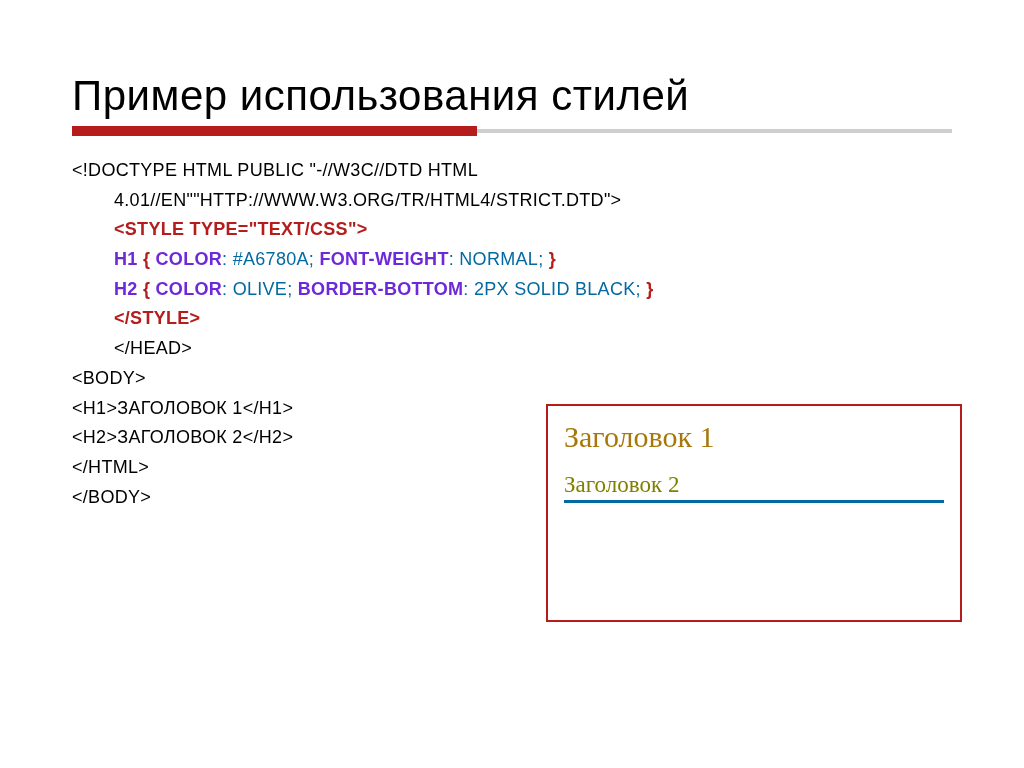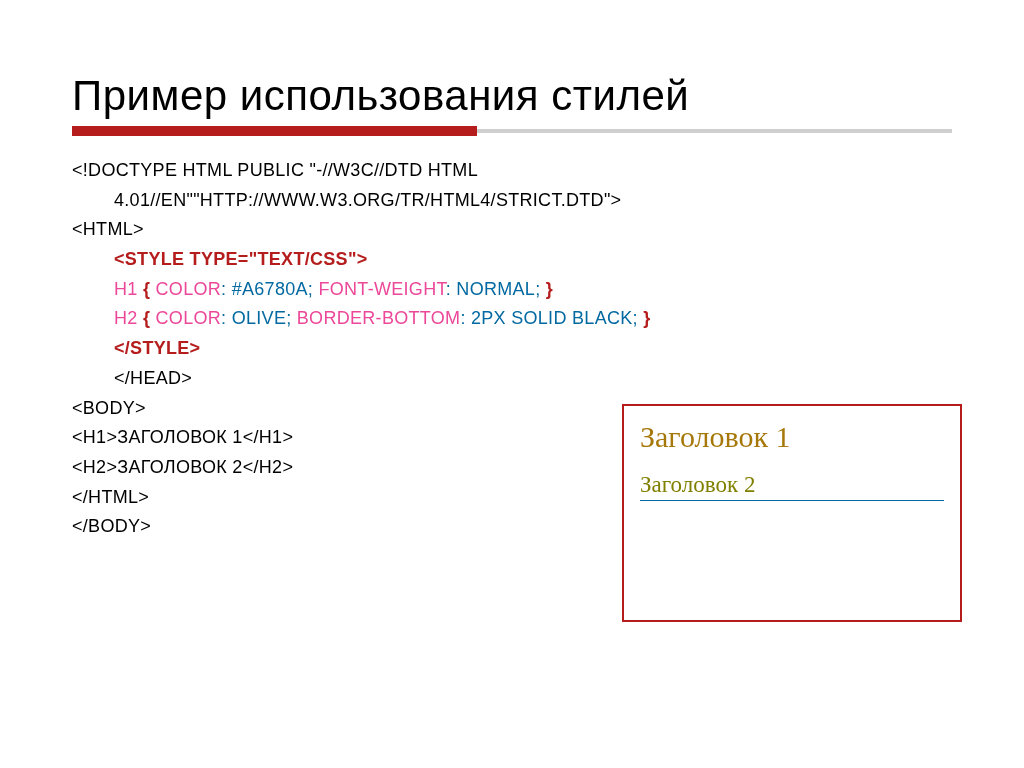--- a/index.html
+++ b/index.html
@@ -45,61 +45,60 @@
     line-height: 1.65;
     color: #000;
     letter-spacing: 0.3px;
     text-transform: uppercase;
     font-variant: small-caps;
   }
   .code-line { white-space: pre; }
   .ind1 { padding-left: 42px; }
   .ind2 { padding-left: 42px; }
   .red-b { color: #b51d1d; font-weight: 700; }
-  .blue-b { color: #ec4899; font-weight: 400; }
+  .blue-b { color: #6d28d9; font-weight: 700; }
   .normal { color: #0369a1; font-weight: 400; }
   .preview {
     position: absolute;
     right: 62px;
     top: 404px;
-    width: 340px;
+    width: 416px;
     height: 218px;
     border: 2px solid #b51d1d;
     background: #fff;
     padding: 14px 16px;
     font-family: "Times New Roman", serif;
   }
   .preview-h1 {
     color: #a6780a;
     font-weight: 400;
     font-size: 30px;
     margin-bottom: 18px;
   }
   .preview-h2 {
     color: #808000;
     font-weight: 400;
     font-size: 23px;
-    border-bottom: 1px solid #0369a1;
+    border-bottom: 3px solid #0369a1;
     padding-bottom: 2px;
   }
 </style>
 </head>
 <body>
 
 <div class="slide">
   <div class="title">Пример использования стилей</div>
   <div class="rule-wrap">
     <div class="rule-red"></div>
     <div class="rule-gray"></div>
   </div>
 
   <div class="code-block">
     <div class="code-line">&lt;!DOCTYPE HTML PUBLIC "-//W3C//DTD HTML</div>
     <div class="code-line ind1">4.01//EN""http://www.w3.org/TR/html4/strict.dtd"&gt;</div>
-    <div class="code-line">&lt;HTML&gt;</div>
     <div class="code-line ind2 red-b">&lt;STYLE TYPE="TEXT/CSS"&gt;</div>
 
     <div class="code-line ind2"><span class="blue-b">H1</span><span class="red-b"> { </span><span class="blue-b">COLOR</span><span class="normal">: #A6780A; </span><span class="blue-b">FONT-WEIGHT</span><span class="normal">: normal; </span><span class="red-b">}</span></div>
 
     <div class="code-line ind2"><span class="blue-b">H2</span><span class="red-b"> { </span><span class="blue-b">COLOR</span><span class="normal">: olive; </span><span class="blue-b">BORDER-BOTTOM</span><span class="normal">: 2px solid black; </span><span class="red-b">}</span></div>
 
     <div class="code-line ind2 red-b">&lt;/STYLE&gt;</div>
     <div class="code-line ind2">&lt;/HEAD&gt;</div>
     <div class="code-line">&lt;BODY&gt;</div>
     <div class="code-line">&lt;H1&gt;Заголовок 1&lt;/H1&gt;</div>

